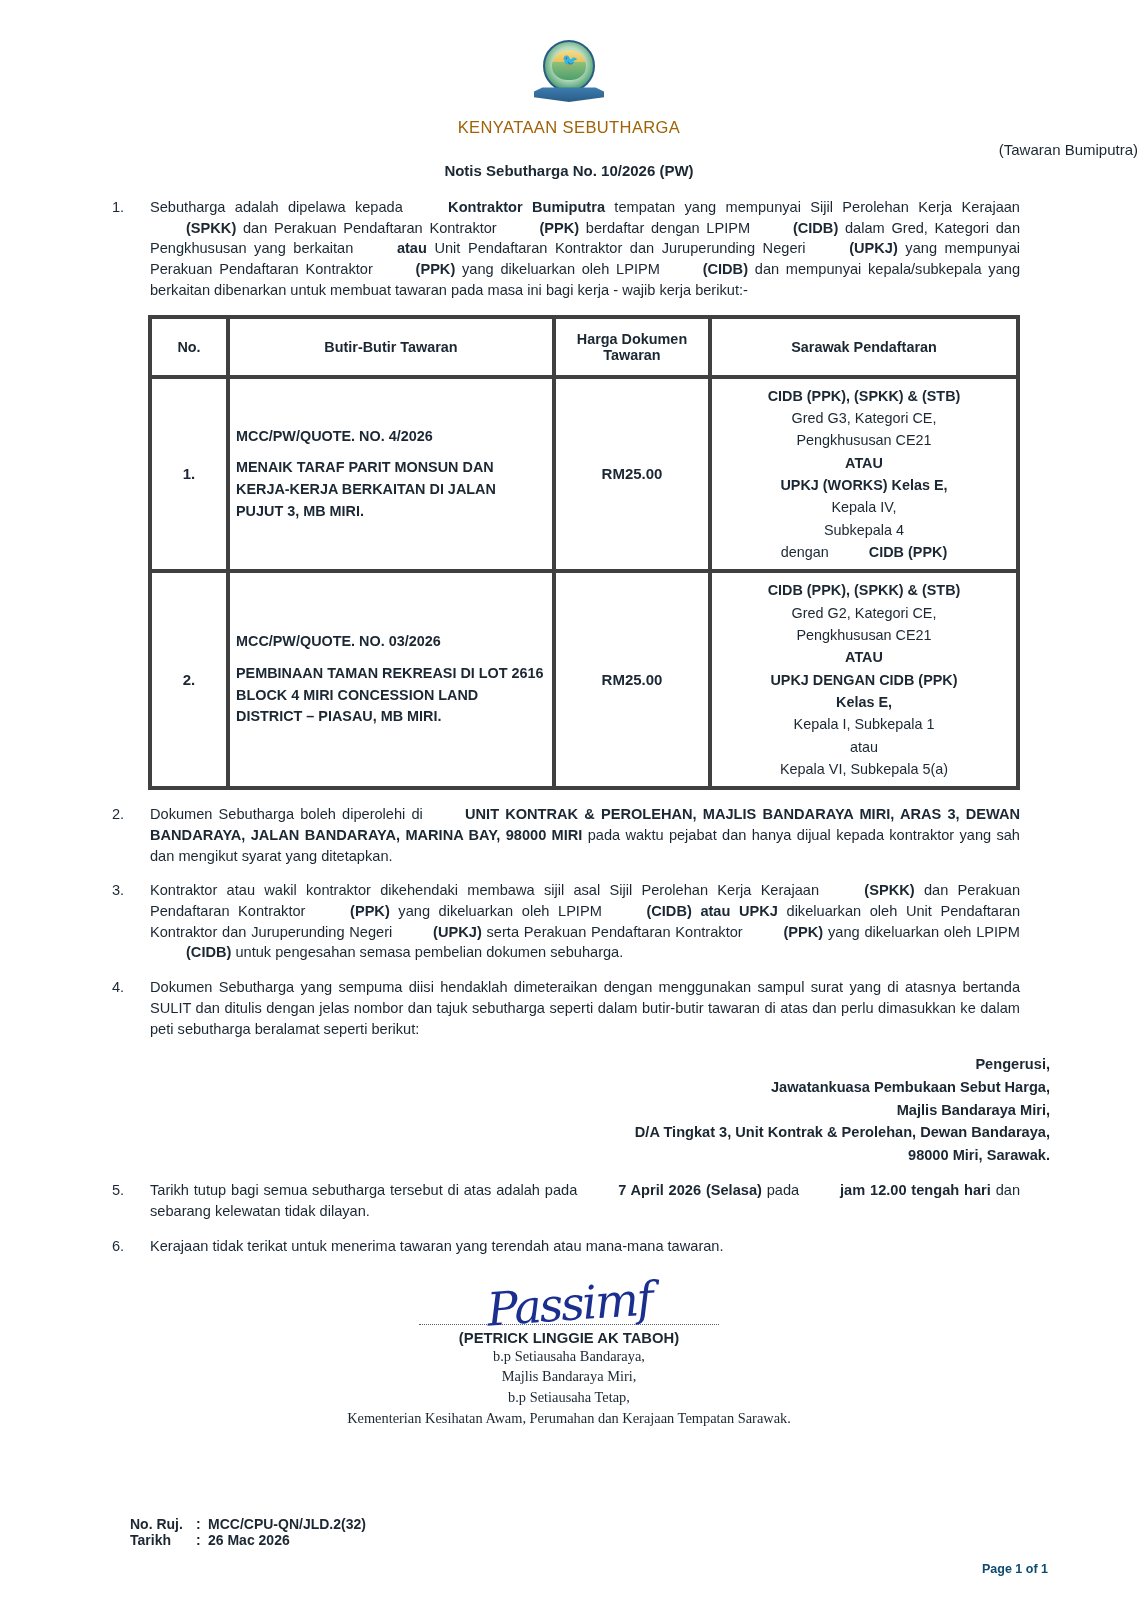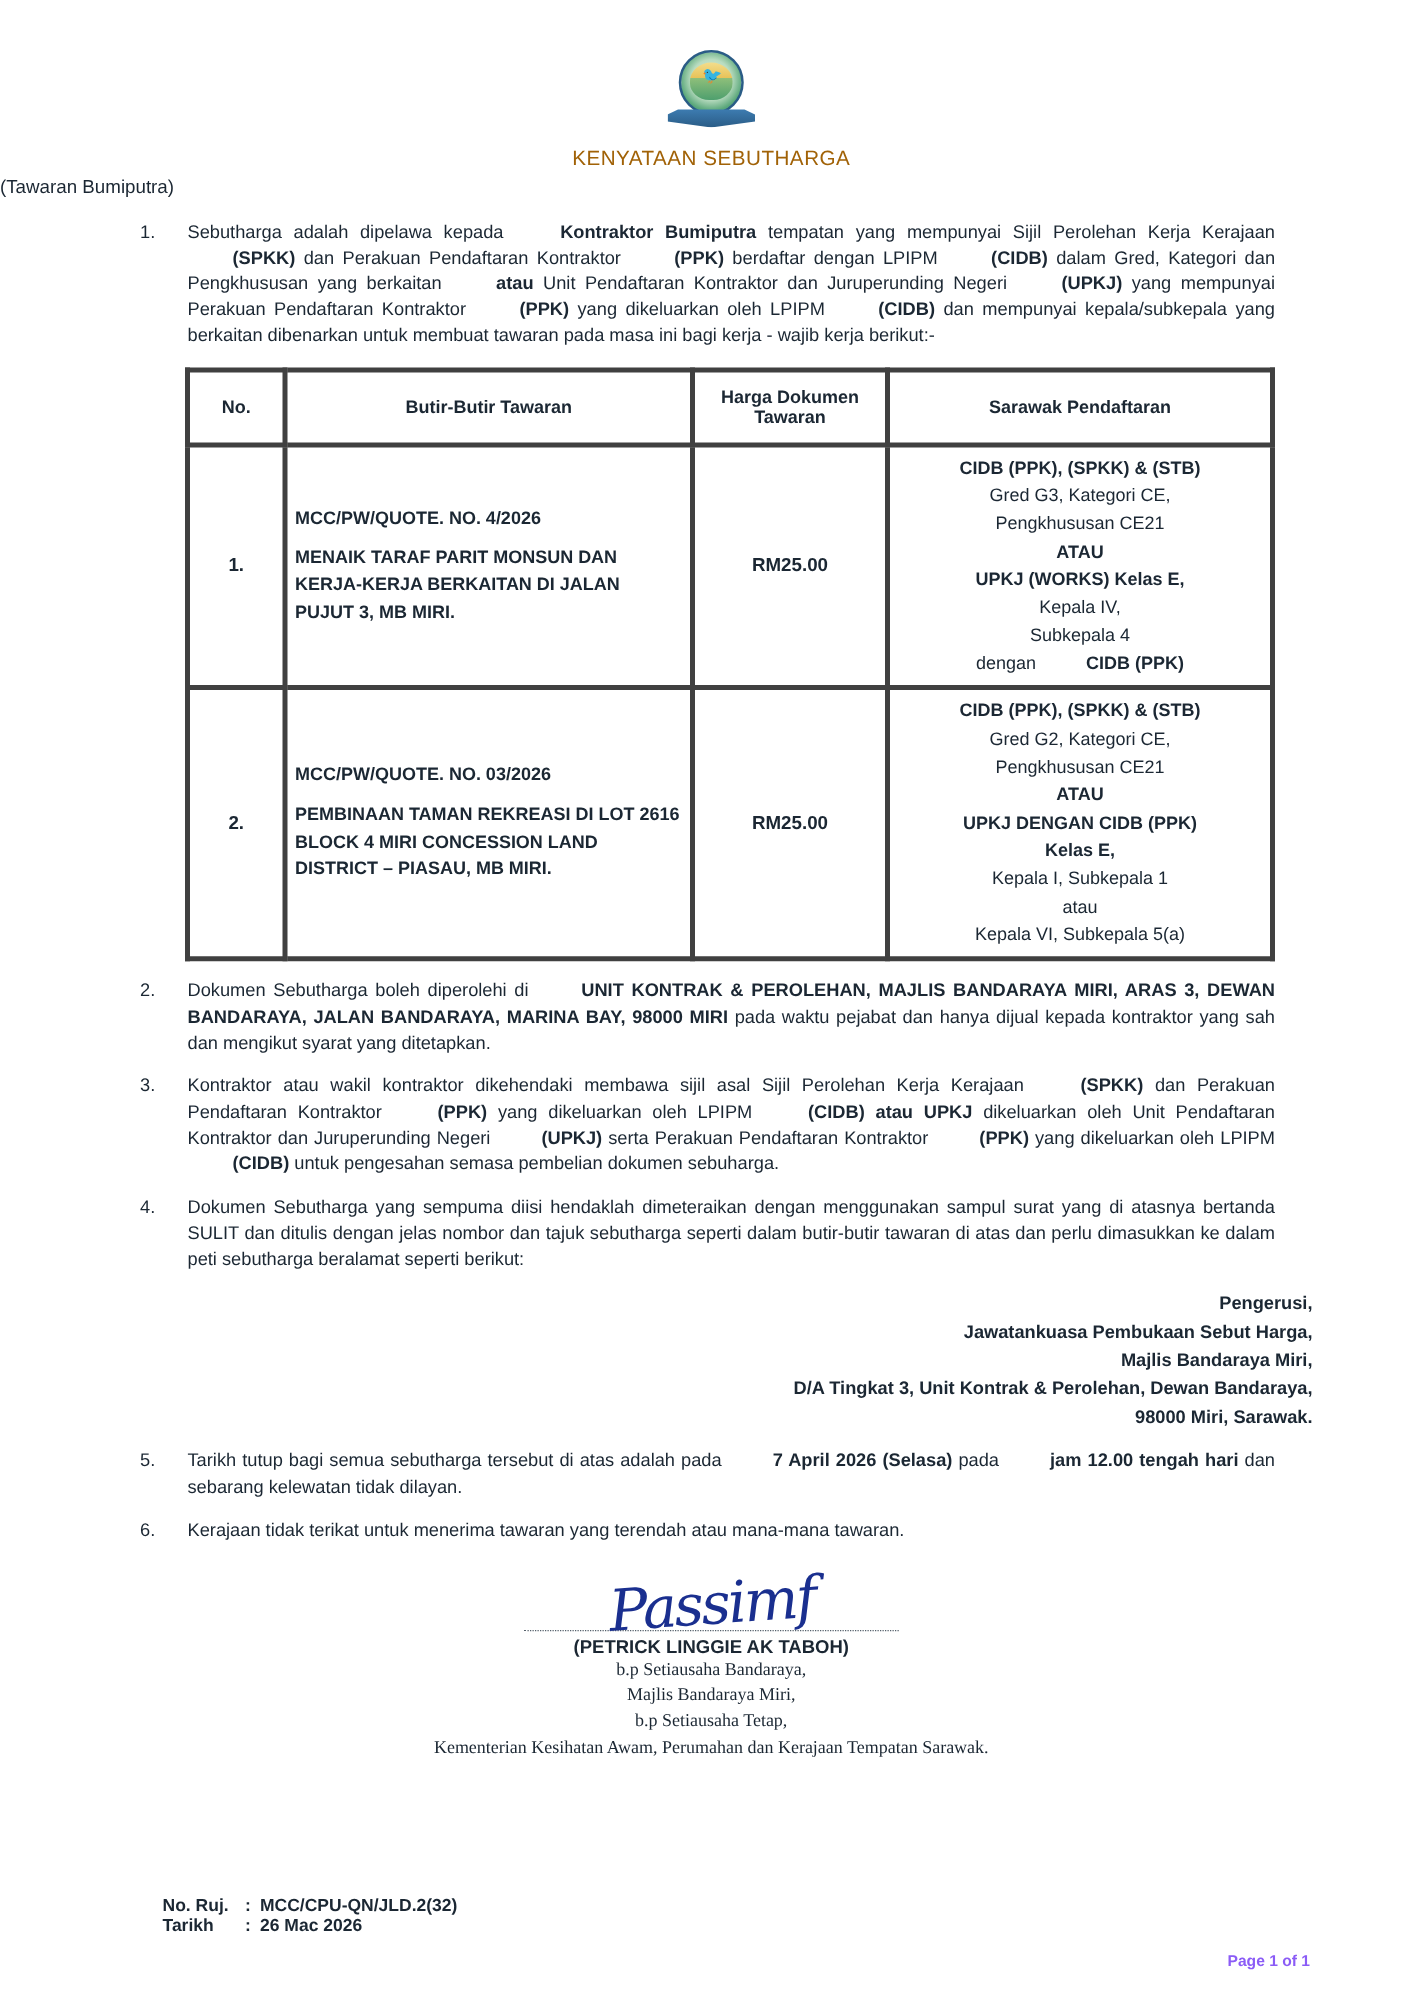--- a/index.html
+++ b/index.html
@@ -79,21 +79,21 @@
 
   
   .doc-title {
     text-align: center;
     font-size: 16.5px;
     letter-spacing: 0.4px;
     margin-top: 8px;
     color: #a16207;
   }
   .doc-sub {
-    text-align: left;
+    text-align: right;
     font-size: 15px;
     margin-top: 4px;
   }
   .doc-notice {
     text-align: center;
     font-size: 15px;
     font-weight: bold;
     margin-top: 4px;
     position: relative;
   }
@@ -207,41 +207,42 @@
     font-weight: bold;
   }
   .footer .row {
     display: flex;
   }
   .footer .lbl { width: 66px; flex: 0 0 66px; }
   .footer .colon { width: 12px; flex: 0 0 12px; }
   .footer .pageno {
     text-align: right;
     font-size: 12.5px;
-    color: #8b5cf6;
+    color: #0c4a6e;
     margin-top: 14px;
     padding-right: 30px;
   }
 </style>
 </head>
 <body>
 
 <div class="page">
 
   <div class="crest-wrap">
     <div class="crest">
       <div class="ring"></div>
       <div class="inner"></div>
       <div class="bird">🐦</div>
       <div class="ribbon"></div>
     </div>
   </div>
 
   <div class="doc-title">KENYATAAN SEBUTHARGA</div>
   <div class="doc-sub">(Tawaran Bumiputra)</div>
+  <div class="doc-notice">Notis Sebutharga No. 10/2026 (PW)</div>
 
   <div class="clause first">
     <div class="num">1.</div>
     <div class="txt">Sebutharga adalah dipelawa kepada <b>Kontraktor Bumiputra</b> tempatan yang mempunyai Sijil Perolehan Kerja Kerajaan <b>(SPKK)</b> dan Perakuan Pendaftaran Kontraktor <b>(PPK)</b> berdaftar dengan LPIPM <b>(CIDB)</b> dalam Gred, Kategori dan Pengkhususan yang berkaitan <b>atau</b> Unit Pendaftaran Kontraktor dan Juruperunding Negeri <b>(UPKJ)</b> yang mempunyai Perakuan Pendaftaran Kontraktor <b>(PPK)</b> yang dikeluarkan oleh LPIPM <b>(CIDB)</b> dan mempunyai kepala/subkepala yang berkaitan dibenarkan untuk membuat tawaran pada masa ini bagi kerja - wajib kerja berikut:-</div>
   </div>
 
   <div class="table-wrap">
     <table class="tender">
       <thead>
         <tr>

